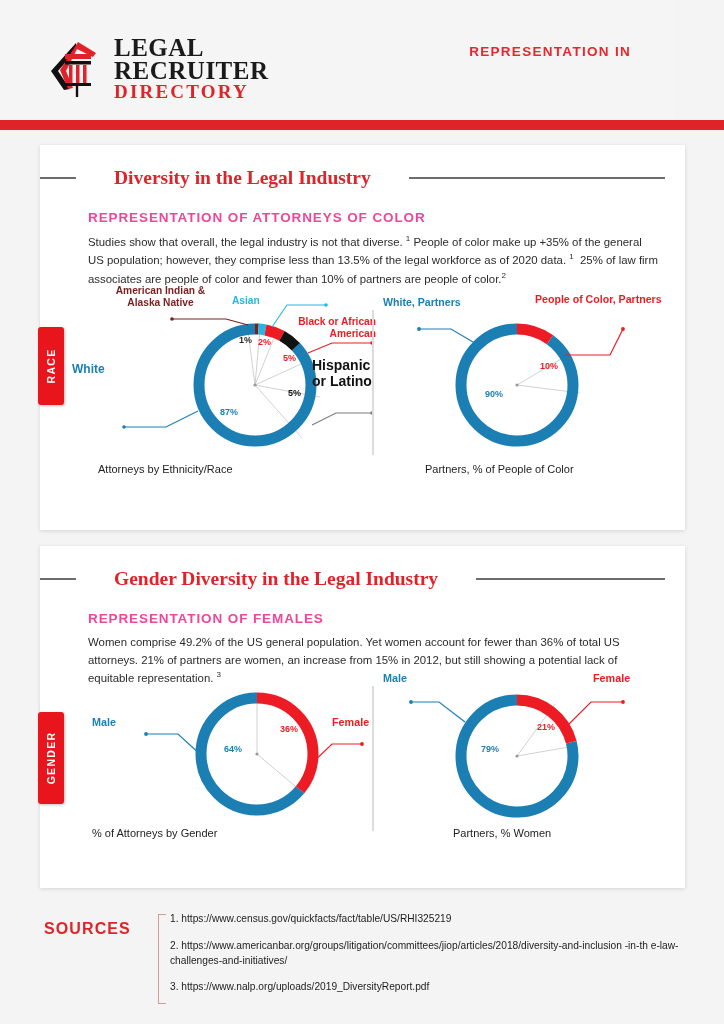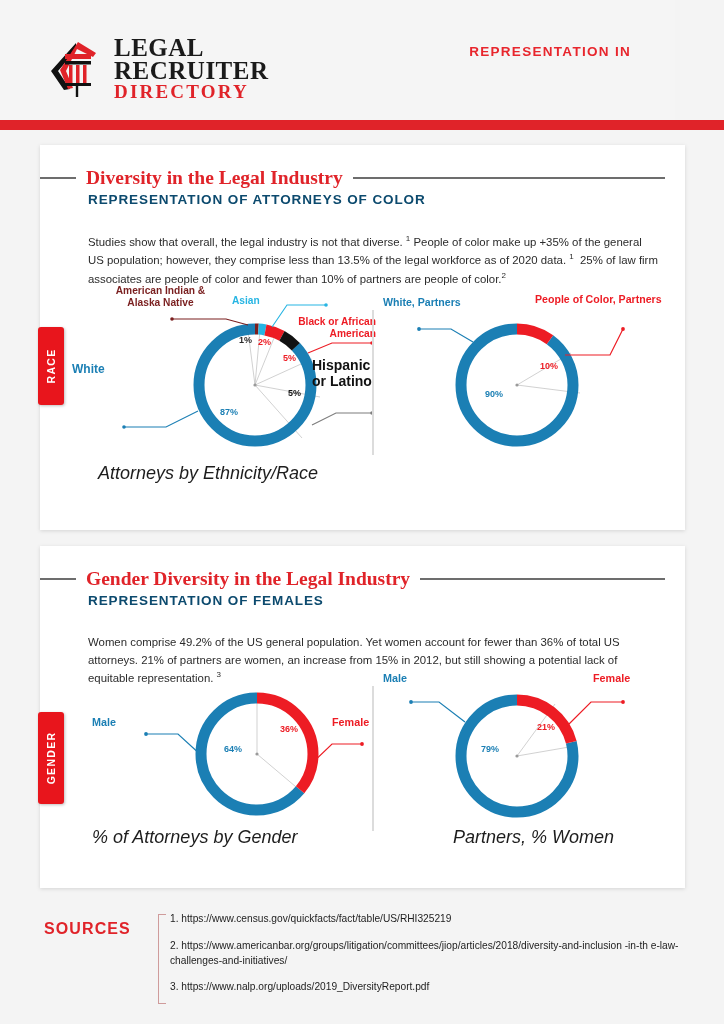--- a/index.html
+++ b/index.html
@@ -52,31 +52,31 @@
   
   .card {
     position: absolute; left: 40px; width: 645px;
     background: #ffffff;
     box-shadow: 0 1px 4px rgba(0,0,0,0.13);
   }
   #card-race   { top: 145px;  height: 385px; }
   #card-gender { top: 546px;  height: 342px; }
 
   .sec-head { position: absolute; left: 48px; top: 22px; right: 20px; }
-  .sec-title-row { display: flex; align-items: center; }
+  .sec-title-row { display: flex; align-items: center; gap: 28px; }
   .rule-left  { width: 36px; height: 1.5px; background: #6d6d6d; margin-left: -48px; margin-right: 10px; }
   .sec-title {
     font-family: "Liberation Serif", serif;
     font-weight: bold; font-size: 19.5px; color: #e02329;
     white-space: nowrap;
   }
   .rule-right { flex: 1; height: 1.5px; background: #6d6d6d; margin-left: 10px; }
   .sec-sub {
-    font-size: 13.5px; font-weight: bold; color: #0c4a6e;
-    letter-spacing: 0.9px; margin-top: 3px;
+    font-size: 13.5px; font-weight: bold; color: #ec4899;
+    letter-spacing: 0.9px; margin-top: 21px;
   }
   .sec-body {
     position: absolute; left: 48px; top: 68px; width: 570px;
     font-size: 11.4px; color: #2b2b2b; line-height: 1.55; margin-top: 20px;
   }
   .sec-body sup { font-size: 8px; }
 
   
   .side-tab {
     position: absolute; width: 26px; background: #e8151c;
@@ -89,21 +89,21 @@
     color: #fff; font-size: 10.5px; font-weight: bold; letter-spacing: 1.3px;
     white-space: nowrap;
   }
   #tab-race   { left: 38px; top: 327px; height: 78px; }
   #tab-gender { left: 38px; top: 712px; height: 92px; }
 
   
   .chart-zone { position: absolute; }
   .donut-caption {
     position: absolute; text-align: center; width: 100%;
-    font-size: 18px; color: #1d1d1d; font-style: italic;
+    font-size: 11px; color: #1d1d1d;
   }
   .vdiv { position: absolute; width: 1.5px; background: #dcdcdc; }
 
   .lbl {
     position: absolute; font-size: 10.2px; font-weight: bold;
     line-height: 1.15; white-space: nowrap;
   }
   .lbl-blue   { color: #1b7fb4; }
   .lbl-red    { color: #ed1c24; }
   .lbl-cyan   { color: #27b5e3; }
@@ -273,20 +273,21 @@
       <div class="lbl lbl-blue" style="left:-12px; top:11px; font-size:10.6px;">
         <span>White, Partners</span>
       </div>
       <div class="lbl lbl-red" style="left:140px; top:8px; font-size:10.6px;">
         <span>People of Color, Partners</span>
       </div>
 
       <div class="pct pct-red" style="left:145px; top:76px;">10%</div>
       <div class="pct pct-blue" style="left:90px; top:104px;">90%</div>
 
+      <div class="donut-caption" style="top:178px; left:30px; width:290px; text-align:left;">Partners, % of People of Color</div>
     </div>
   </div>
 
   <div class="side-tab" id="tab-race">
     <span>RACE</span>
   </div>
 
   <div class="card" id="card-gender">
     <div class="sec-head">
       <div class="sec-title-row">

